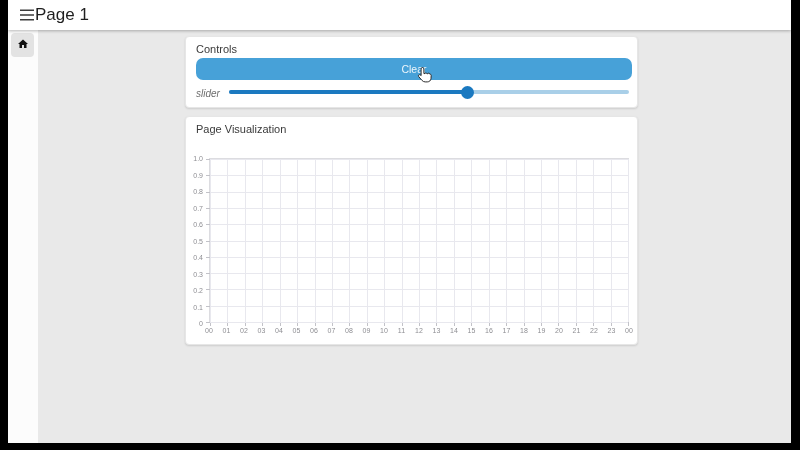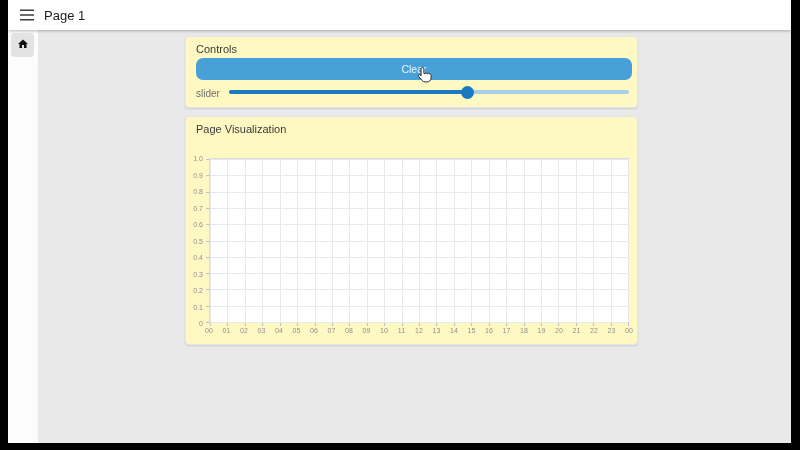--- a/index.html
+++ b/index.html
@@ -14,48 +14,48 @@
     position: absolute; left: 8px; top: 0; width: 783px; height: 443px;
     background: var(--content-bg, #e9e9e9);
   }
   
   .topbar {
     position: absolute; left: 0; top: 0; width: 100%; height: 30px;
     background: #ffffff; box-shadow: 0 1px 3px rgba(0,0,0,.28);
     display: flex; align-items: center; z-index: 5;
   }
   .hamburger { margin-left: 11px; width: 16px; height: 14px; display: flex; align-items: center; justify-content: center; cursor: pointer; }
-  .topbar-title { margin-left: 9px; font-size: 13px; color: #1f1f1f; }
+  .topbar-title { font-size: 17px; color: #1f1f1f; }
   
   .sidebar {
     position: absolute; left: 0; top: 30px; width: 30px; height: 413px;
     background: #fcfcfc; z-index: 4;
   }
   .home-btn {
     position: absolute; left: 3px; top: 3px; width: 23px; height: 24px;
     background: #e3e3e3; border-radius: 4px;
     display: flex; align-items: center; justify-content: center; cursor: pointer;
   }
   
   .card {
     position: absolute; left: 177px; width: 453px;
-    background: #fef9c3; border: 1px solid #e6e6e6; border-radius: 4px;
+    background: #ffffff; border: 1px solid #e6e6e6; border-radius: 4px;
     box-shadow: 0 1px 2px rgba(0,0,0,.12);
   }
   .card-controls { top: 36px; height: 72px; }
   .card-viz { top: 116px; height: 229px; }
   .card-title { position: absolute; left: 10px; top: 6px; font-size: 11px; color: #3a3a3a; }
   
   .clear-btn {
     position: absolute; left: 10px; top: 21px; width: 436px; height: 22px;
     background: var(--button-blue, #47a1d8); border: none; border-radius: 7px;
     color: #ecf6fc; font-size: 10.5px; font-family: inherit; cursor: pointer;
     display: flex; align-items: center; justify-content: center;
   }
-  .slider-row { position: absolute; left: 10px; top: 48px; width: 436px; height: 16px; }
+  .slider-row { position: absolute; left: 10px; top: 48px; width: 436px; height: 16px; font-style: italic; }
   .slider-label { position: absolute; left: 0; top: 3px; font-size: 10px; color: #6d6d6d; }
   .slider-track {
     position: absolute; left: 33px; top: 5px; width: 400px; height: 4px;
     background: var(--slider-track-blue, #a9cfe8); border-radius: 2px; cursor: pointer;
   }
   .slider-fill {
     position: absolute; left: 0; top: 0; height: 100%;
     background: var(--slider-fill-blue, #1b79c0); border-radius: 2px;
   }
   .slider-thumb {

